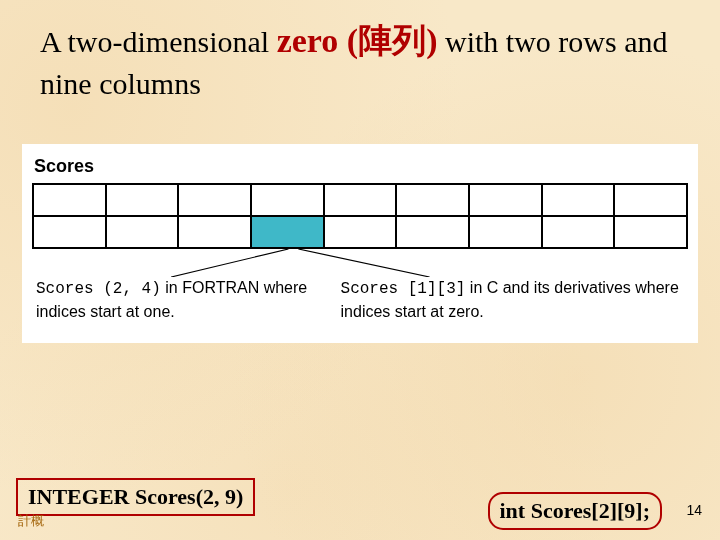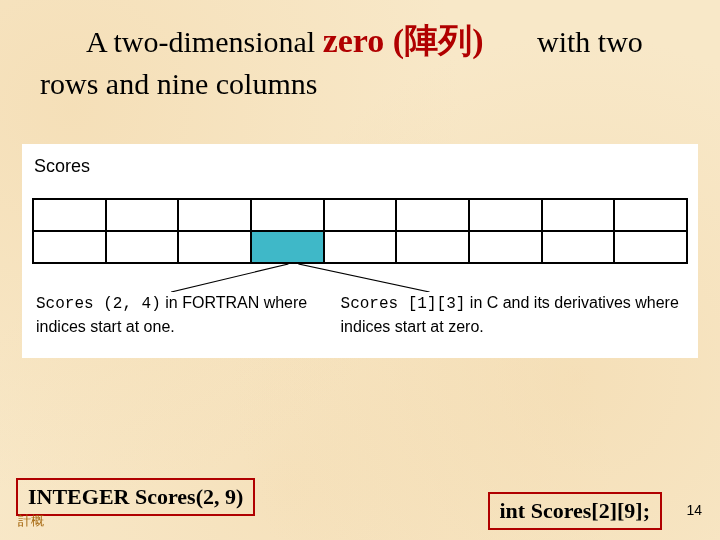--- a/index.html
+++ b/index.html
@@ -14,32 +14,32 @@
     font-family: "Times New Roman", serif;
     position: relative;
     overflow: hidden;
   }
   .title {
     padding: 18px 30px 0 40px;
     font-size: 30px;
     color: #000;
     line-height: 1.35;
   }
-  .title .plain { color: #000; margin-left: 46px; }
+  .title .plain { color: #000; }
   .title .bold-red { color: #b00000; font-weight: bold; font-size: 34px; }
   .figure-wrap {
     background: #fff;
     margin: 40px 22px 0 22px;
     padding: 12px 10px 20px 10px;
   }
   .scores-label {
     font-family: Arial, Helvetica, sans-serif;
-    font-weight: normal;
+    font-weight: bold;
     font-size: 18px;
-    margin-bottom: 21px;
+    margin-bottom: 6px;
     padding-left: 2px;
   }
   .grid {
     display: grid;
     grid-template-columns: repeat(9, 1fr);
     grid-template-rows: 32px 32px;
     border: 1px solid #000;
     width: 100%;
   }
   .cell {
@@ -74,21 +74,21 @@
     border: 2px solid #b00000;
     background: transparent;
     font-family: "Times New Roman", serif;
     font-weight: bold;
     font-size: 22px;
     color: #000;
     padding: 4px 10px;
     white-space: nowrap;
   }
   .decl-left { left: 16px; top: 0; }
-  .decl-right { right: 58px; top: 14px; }
+  .decl-right { right: 58px; top: 14px; border-radius: 15px; }
   .footer-left {
     position: absolute;
     left: 18px;
     bottom: 10px;
     font-family: "Microsoft JhengHei", "PingFang TC", sans-serif;
     font-size: 13px;
     color: #a16207;
   }
   .footer-right {
     position: absolute;

